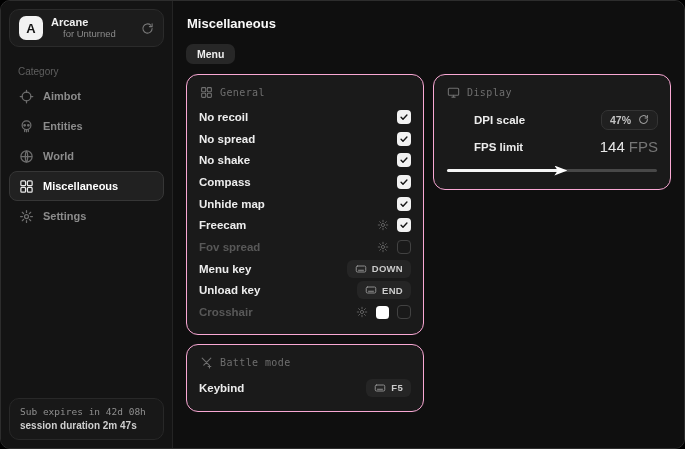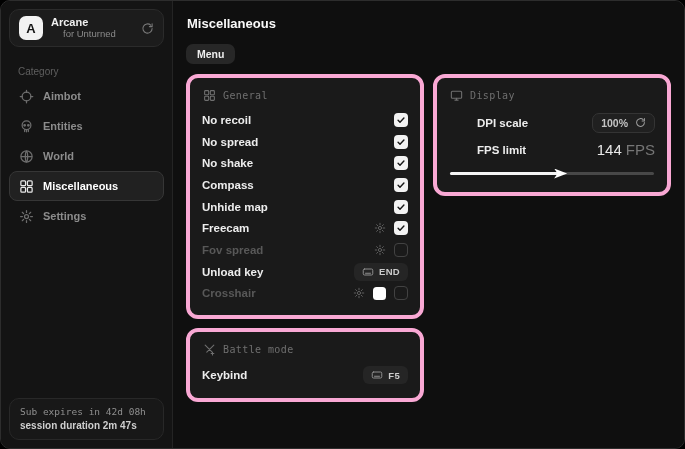--- a/index.html
+++ b/index.html
@@ -30,21 +30,21 @@
   .sub-expires{font-family:"DejaVu Sans Mono",monospace;font-size:9.5px;color:#8f8f8f;}
   .sub-session{font-size:10px;color:#cfcfcf;font-weight:600;margin-top:3px;}
 
   
   .main{flex:1;padding:14px 15px 0 13px;box-sizing:border-box;background:#0f0f0f;}
   .page-title{font-size:13px;font-weight:700;color:#fafafa;margin:1px 0 13px 1px;}
   .tab-pill{display:inline-block;padding:4px 11px;background:#272727;color:#ededed;
     font-size:10.5px;font-weight:600;border-radius:7px;margin-bottom:10px;}
   .columns{display:flex;gap:9px;align-items:flex-start;}
   .col{width:238px;display:flex;flex-direction:column;gap:9px;}
-  .panel{background:#1a1a1a;border:4px solid #f9a8d4;border-radius:12px;
+  .panel{background:#1a1a1a;border:1px solid #f9a8d4;border-radius:12px;
     padding:10px 12px 11px 12px;box-sizing:border-box;}
   .panel-head{display:flex;align-items:center;gap:7px;color:#6f6f6f;
     font-family:"DejaVu Sans Mono",monospace;font-size:10px;letter-spacing:.4px;margin:1px 0 7px 1px;}
   .panel-head .picon{display:flex;color:#6f6f6f;}
 
   .g-row{height:21.7px;display:flex;align-items:center;}
   .b-row{height:24px;display:flex;align-items:center;margin-top:3px;}
   .row-label{font-size:11.5px;font-weight:600;color:#ededed;}
   .g-row.dim .row-label{color:#585858;}
   .row-ctrls{margin-left:auto;display:flex;align-items:center;gap:8px;}
@@ -256,20 +256,34 @@
                   <span class="gear-btn" style="display: flex;">
                     <svg width="12" height="12" viewBox="0 0 24 24" fill="none" stroke="currentColor" stroke-width="2" stroke-linecap="round">
                       <circle cx="12" cy="12" r="3.2"></circle>
                       <path d="M12 2.5v3M12 18.5v3M2.5 12h3M18.5 12h3M5.3 5.3l2.1 2.1M16.6 16.6l2.1 2.1M18.7 5.3l-2.1 2.1M7.4 16.6l-2.1 2.1"></path>
                     </svg>
                   </span>
                   <span class="checkbox unchecked"></span>
                 </div>
               </div>
               <div class="g-row">
+                <span class="row-label">Menu key</span>
+                <div class="row-ctrls">
+                  <span class="key-badge">
+                    <span class="kicon" style="display: flex;">
+                      <svg width="12" height="12" viewBox="0 0 24 24" fill="none" stroke="currentColor" stroke-width="2" stroke-linecap="round">
+                        <rect x="2.5" y="6" width="19" height="12" rx="2.5"></rect>
+                        <path d="M7 14.5h10"></path>
+                      </svg>
+                    </span>
+                    <span>DOWN</span>
+                  </span>
+                </div>
+              </div>
+              <div class="g-row">
                 <span class="row-label">Unload key</span>
                 <div class="row-ctrls">
                   <span class="key-badge">
                     <span class="kicon" style="display: flex;">
                       <svg width="12" height="12" viewBox="0 0 24 24" fill="none" stroke="currentColor" stroke-width="2" stroke-linecap="round">
                         <rect x="2.5" y="6" width="19" height="12" rx="2.5"></rect>
                         <path d="M7 14.5h10"></path>
                       </svg>
                     </span>
                     <span>END</span>
@@ -328,21 +342,21 @@
                   <rect x="2.5" y="4" width="19" height="13" rx="2"></rect>
                   <path d="M9 20.5h6M12 17v3.5"></path>
                 </svg>
             </span>
             <span>Display</span>
           </div>
 
           <div class="d-row">
             <span class="row-label">DPI scale</span>
             <div class="dpi-ctrl">
-              <span>100%</span>
+              <span>47%</span>
               <span class="ricon">
                 <svg width="11" height="11" viewBox="0 0 24 24" fill="none" stroke="currentColor" stroke-width="2.2" stroke-linecap="round">
                     <path d="M20.5 12a8.5 8.5 0 1 1-2.6-6.1"></path>
                     <polyline points="20.5 3.5 20.5 8.5 15.5 8.5"></polyline>
                   </svg>
               </span>
             </div>
           </div>
 
           <div class="d-row">

